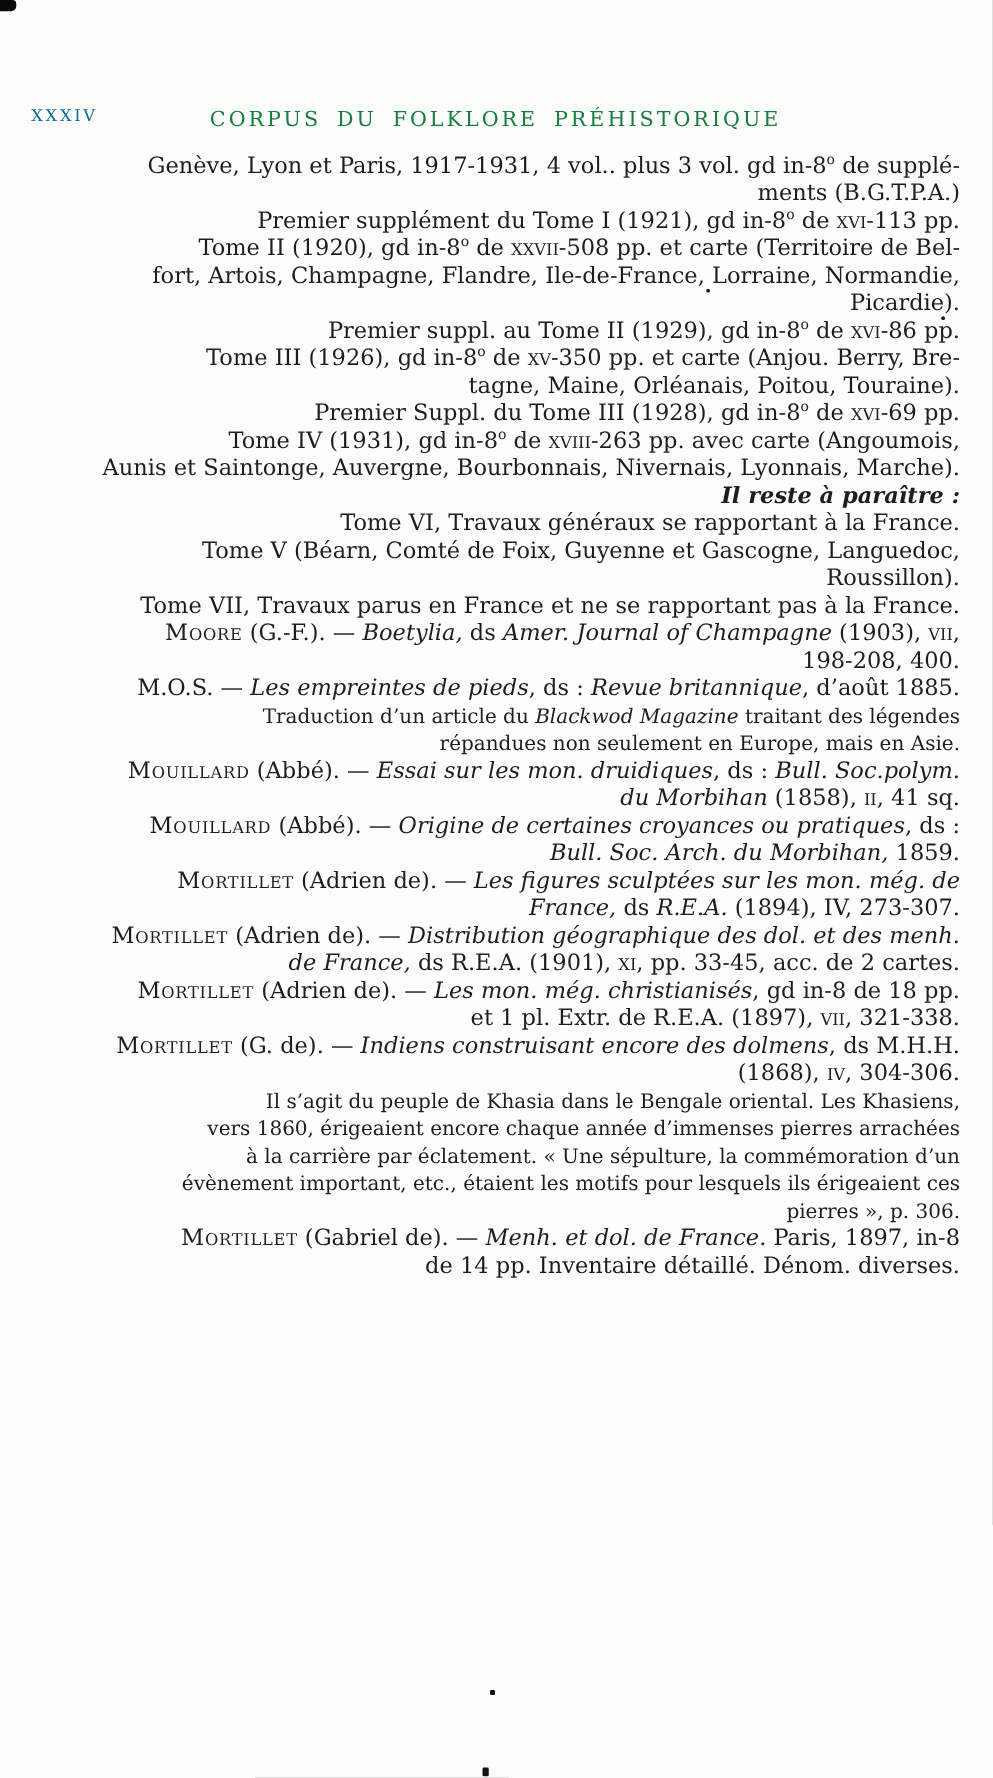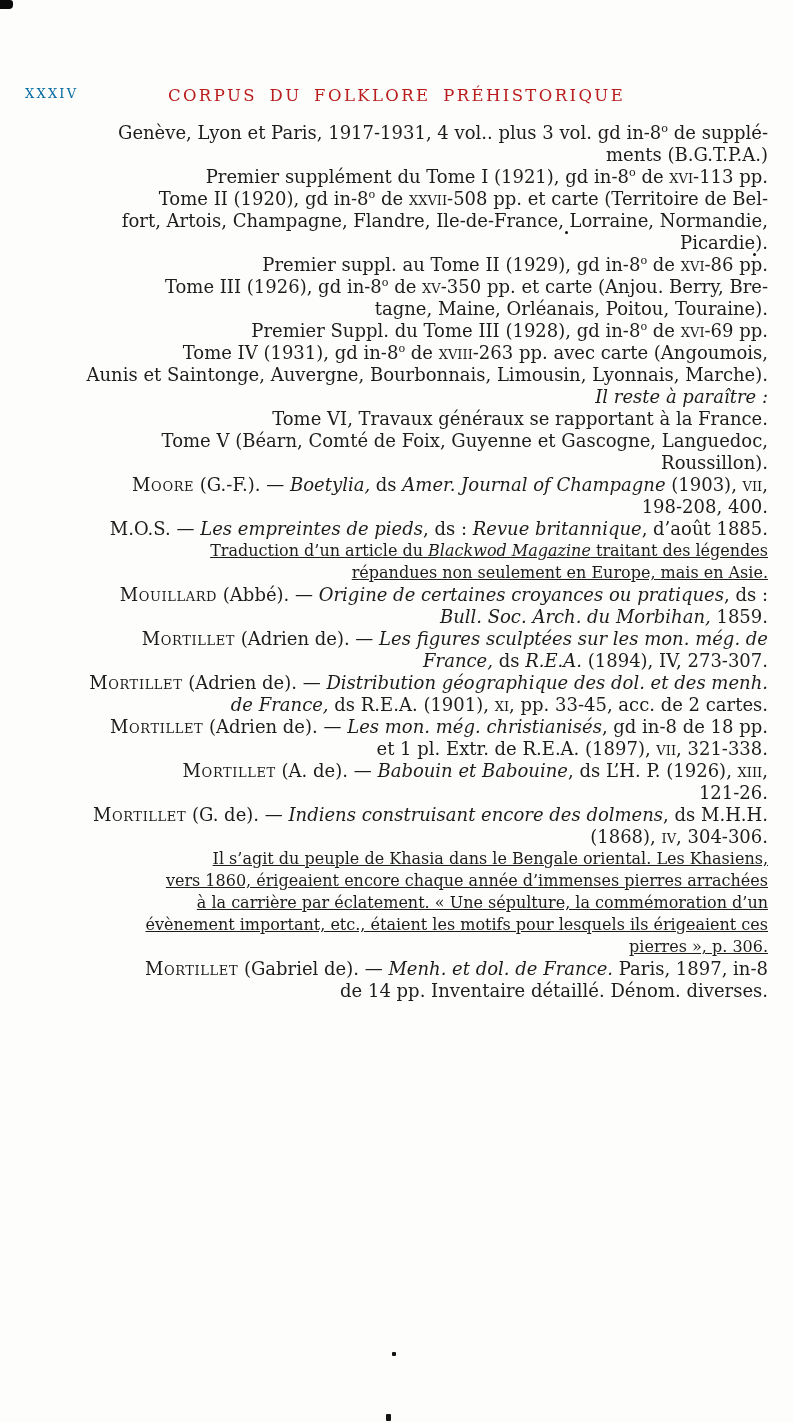--- a/index.html
+++ b/index.html
@@ -19,37 +19,37 @@
     margin:86px 26px 0 25px;
   }
   .folio {
     position:absolute; left:0; top:0;
     font-size:13px; letter-spacing:2.2px; color:#0369a1;
   }
   .running-title {
     position:absolute; left:0; right:0; top:0;
     text-align:center;
     font-size:16.5px; letter-spacing:2.4px; word-spacing:5px;
-    color:#b91c1c;
+    color:#15803d;
   }
   .content {
     position:relative;
     margin:14px 26px 0 20px;
     font-size:18px;
     line-height:22px;
   }
   p.para { margin:0;text-align:right; }
   .intro { margin-left:20px; text-indent:4px; }
   .tome { margin-left:24px; text-indent:40px; }
-  .tome-flush { margin-left:24px; text-indent:24px; }
+  .tome-flush { margin-left:24px; text-indent:24px;font-weight:bold; }
   .entry { margin-top:13px; padding-left:16px; text-indent:-16px; }
   .note {
     margin-top:10px; margin-bottom:4px;
     margin-left:27px; text-indent:16px;
-    font-size:16px; line-height:22px;text-decoration:underline;
+    font-size:16px; line-height:22px;
   }
   .gap-lg { margin-top:17px; }
   .seg-n { }
   .seg-i { font-style:italic; }
   .seg-sc { font-variant:small-caps; letter-spacing:0.6px; }
   .seg-rn { font-variant:small-caps; }
   sup.seg-sup { font-size:0.62em; line-height:0; }
   .ink-blob {
     position:absolute; left:0; top:0;
     width:13px; height:9px;
@@ -77,29 +77,30 @@
     <span class="running-title">CORPUS DU FOLKLORE PRÉHISTORIQUE</span>
   </header>
 
   <div class="content" id="content">
       <p class="para intro"><span class="seg-n">Genève, Lyon et Paris, 1917-1931, 4 vol.. plus 3 vol. gd in-8</span><sup class="seg-sup">o</sup><span class="seg-n"> de supplé-</span><br><span class="seg-n">ments (B.G.T.P.A.)</span></p>
       <p class="para tome"><span class="seg-n">Premier supplément du Tome I (1921), gd in-8</span><sup class="seg-sup">o</sup><span class="seg-n"> de </span><span class="seg-rn">xvi</span><span class="seg-n">-113 pp.</span></p>
       <p class="para tome"><span class="seg-n">Tome II (1920), gd in-8</span><sup class="seg-sup">o</sup><span class="seg-n"> de </span><span class="seg-rn">xxvii</span><span class="seg-n">-508 pp. et carte (Territoire de Bel-</span><br><span class="seg-n">fort, Artois, Champagne, Flandre, Ile-de-France, Lorraine, Normandie,</span><br><span class="seg-n">Picardie).</span></p>
       <p class="para tome"><span class="seg-n">Premier suppl. au Tome II (1929), gd in-8</span><sup class="seg-sup">o</sup><span class="seg-n"> de </span><span class="seg-rn">xvi</span><span class="seg-n">-86 pp.</span></p>
       <p class="para tome"><span class="seg-n">Tome III (1926), gd in-8</span><sup class="seg-sup">o</sup><span class="seg-n"> de </span><span class="seg-rn">xv</span><span class="seg-n">-350 pp. et carte (Anjou. Berry, Bre-</span><br><span class="seg-n">tagne, Maine, Orléanais, Poitou, Touraine).</span></p>
       <p class="para tome"><span class="seg-n">Premier Suppl. du Tome III (1928), gd in-8</span><sup class="seg-sup">o</sup><span class="seg-n"> de </span><span class="seg-rn">xvi</span><span class="seg-n">-69 pp.</span></p>
-      <p class="para tome"><span class="seg-n">Tome IV (1931), gd in-8</span><sup class="seg-sup">o</sup><span class="seg-n"> de </span><span class="seg-rn">xviii</span><span class="seg-n">-263 pp. avec carte (Angoumois,</span><br><span class="seg-n">Aunis et Saintonge, Auvergne, Bourbonnais, Limousin, Lyonnais, Marche).</span></p>
+      <p class="para tome"><span class="seg-n">Tome IV (1931), gd in-8</span><sup class="seg-sup">o</sup><span class="seg-n"> de </span><span class="seg-rn">xviii</span><span class="seg-n">-263 pp. avec carte (Angoumois,</span><br><span class="seg-n">Aunis et Saintonge, Auvergne, Bourbonnais, Nivernais, Lyonnais, Marche).</span></p>
       <p class="para tome-flush"><span class="seg-i">Il reste à paraître :</span></p>
       <p class="para tome"><span class="seg-n">Tome VI, Travaux généraux se rapportant à la France.</span></p>
       <p class="para tome"><span class="seg-n">Tome V (Béarn, Comté de Foix, Guyenne et Gascogne, Languedoc,</span><br><span class="seg-n">Roussillon).</span></p>
+      <p class="para tome"><span class="seg-n">Tome VII, Travaux parus en France et ne se rapportant pas à la France.</span></p>
       <p class="para entry gap-lg"><span class="seg-sc">Moore</span><span class="seg-n"> (G.-F.). — </span><span class="seg-i">Boetylia,</span><span class="seg-n"> ds </span><span class="seg-i">Amer. Journal of Champagne</span><span class="seg-n"> (1903), </span><span class="seg-rn">vii</span><span class="seg-n">,</span><br><span class="seg-n">198-208, 400.</span></p>
       <p class="para entry"><span class="seg-n">M.O.S. — </span><span class="seg-i">Les empreintes de pieds</span><span class="seg-n">, ds : </span><span class="seg-i">Revue britannique</span><span class="seg-n">, d’août 1885.</span></p>
       <p class="para note"><span class="seg-n">Traduction d’un article du </span><span class="seg-i">Blackwod Magazine</span><span class="seg-n"> traitant des légendes</span><br><span class="seg-n">répandues non seulement en Europe, mais en Asie.</span></p>
+      <p class="para entry gap-lg"><span class="seg-sc">Mouillard</span><span class="seg-n"> (Abbé). — </span><span class="seg-i">Essai sur les mon. druidiques</span><span class="seg-n">, ds : </span><span class="seg-i">Bull. Soc.polym.</span><br><span class="seg-i">du Morbihan</span><span class="seg-n"> (1858), </span><span class="seg-rn">ii</span><span class="seg-n">, 41 sq.</span></p>
       <p class="para entry"><span class="seg-sc">Mouillard</span><span class="seg-n"> (Abbé). — </span><span class="seg-i">Origine de certaines croyances ou pratiques</span><span class="seg-n">, ds :</span><br><span class="seg-i">Bull. Soc. Arch. du Morbihan,</span><span class="seg-n"> 1859.</span></p>
       <p class="para entry"><span class="seg-sc">Mortillet</span><span class="seg-n"> (Adrien de). — </span><span class="seg-i">Les figures sculptées sur les mon. még. de</span><br><span class="seg-i">France,</span><span class="seg-n"> ds </span><span class="seg-i">R.E.A.</span><span class="seg-n"> (1894), IV, 273-307.</span></p>
       <p class="para entry"><span class="seg-sc">Mortillet</span><span class="seg-n"> (Adrien de). — </span><span class="seg-i">Distribution géographique des dol. et des menh.</span><br><span class="seg-i">de France,</span><span class="seg-n"> ds R.E.A. (1901), </span><span class="seg-rn">xi</span><span class="seg-n">, pp. 33-45, acc. de 2 cartes.</span></p>
       <p class="para entry"><span class="seg-sc">Mortillet</span><span class="seg-n"> (Adrien de). — </span><span class="seg-i">Les mon. még. christianisés</span><span class="seg-n">, gd in-8 de 18 pp.</span><br><span class="seg-n">et 1 pl. Extr. de R.E.A. (1897), </span><span class="seg-rn">vii</span><span class="seg-n">, 321-338.</span></p>
-      <p class="para entry"><span class="seg-sc">Mortillet</span><span class="seg-n"> (A. de). — </span><span class="seg-i">Babouin et Babouine</span><span class="seg-n">, ds L’H. P. (1926), </span><span class="seg-rn">xiii</span><span class="seg-n">,</span><br><span class="seg-n">121-26.</span></p>
       <p class="para entry"><span class="seg-sc">Mortillet</span><span class="seg-n"> (G. de). — </span><span class="seg-i">Indiens construisant encore des dolmens</span><span class="seg-n">, ds M.H.H.</span><br><span class="seg-n">(1868), </span><span class="seg-rn">iv</span><span class="seg-n">, 304-306.</span></p>
       <p class="para note"><span class="seg-n">Il s’agit du peuple de Khasia dans le Bengale oriental. Les Khasiens,</span><br><span class="seg-n">vers 1860, érigeaient encore chaque année d’immenses pierres arrachées</span><br><span class="seg-n">à la carrière par éclatement. « Une sépulture, la commémoration d’un</span><br><span class="seg-n">évènement important, etc., étaient les motifs pour lesquels ils érigeaient ces</span><br><span class="seg-n">pierres », p. 306.</span></p>
       <p class="para entry"><span class="seg-sc">Mortillet</span><span class="seg-n"> (Gabriel de). — </span><span class="seg-i">Menh. et dol. de France.</span><span class="seg-n"> Paris, 1897, in-8</span><br><span class="seg-n">de 14 pp. Inventaire détaillé. Dénom. diverses.</span></p>
     </div>
 </div>
 
 </body></html>

